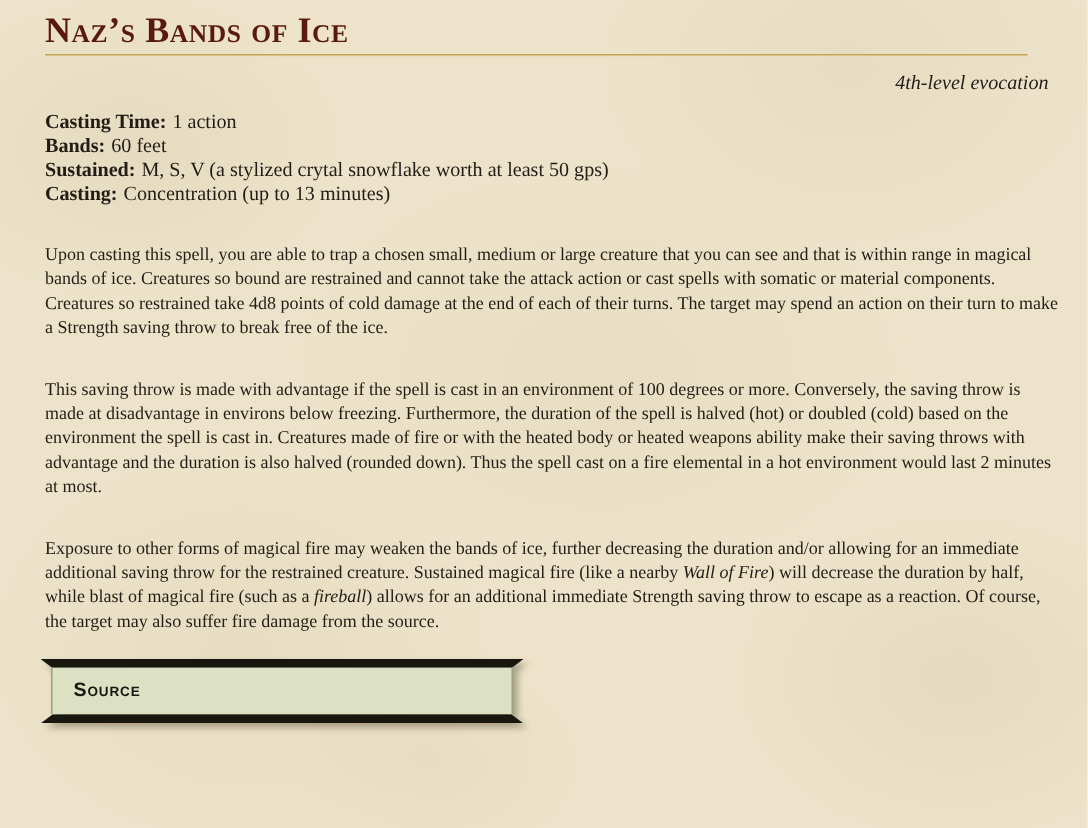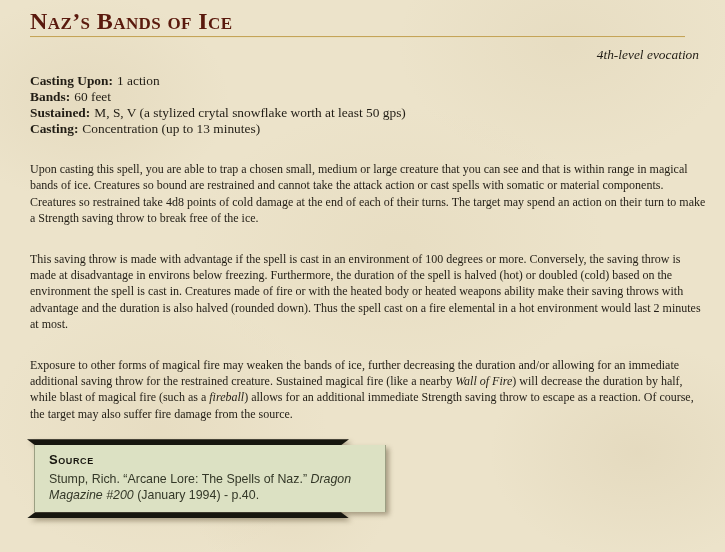--- a/index.html
+++ b/index.html
@@ -56,21 +56,21 @@
     width: 676px;
     font-size: 12px;
     line-height: 16.4px;
     color: #211d15;
   }
   .para b i { margin-right: 4px; }
   .source-box {
     position: relative;
     margin-top: 17px;
     margin-left: 4px;
-    width: 352px;
+    width: 308px;
     filter: drop-shadow(3px 3px 2.5px rgba(84,72,44,0.45));
   }
   .bar {
     position: relative;
     left: -7px;
     width: 322px;
     height: 6px;
     background: #17160f;
   }
   .bar-top    { clip-path: polygon(0 0, 100% 0, calc(100% - 8px) 100%, 8px 100%); }
@@ -101,35 +101,34 @@
 <body>
 
 <div class="page">
 
   <h1 class="spell-title">Naz’s Bands of Ice</h1>
   <div class="title-rule"></div>
 
   <div class="subtitle">4th-level evocation</div>
 
   <div class="props">
-    <div class="prop-row"><b>Casting Upon:</b><span>1 action</span></div>
+    <div class="prop-row"><b>Casting Time:</b><span>1 action</span></div>
     <div class="prop-row"><b>Bands:</b><span>60 feet</span></div>
     <div class="prop-row"><b>Sustained:</b><span>M, S, V (a stylized crytal snowflake worth at least 50 gps)</span></div>
     <div class="prop-row"><b>Casting:</b><span>Concentration (up to 13 minutes)</span></div>
   </div>
 
   <p class="para"><span>Upon casting this spell, you are able to trap a chosen small, medium or large creature that you can see and that is within range in magical bands of ice. Creatures so bound are restrained and cannot take the attack action or cast spells with somatic or material components. Creatures so restrained take 4d8 points of cold damage at the end of each of their turns. The target may spend an action on their turn to make a Strength saving throw to break free of the ice.</span></p>
 
   <p class="para"><span>This saving throw is made with advantage if the spell is cast in an environment of 100 degrees or more. Conversely, the saving throw is made at disadvantage in environs below freezing. Furthermore, the duration of the spell is halved (hot) or doubled (cold) based on the environment the spell is cast in. Creatures made of fire or with the heated body or heated weapons ability make their saving throws with advantage and the duration is also halved (rounded down). Thus the spell cast on a fire elemental in a hot environment would last 2 minutes at most.</span></p>
 
   <p class="para"><span>Exposure to other forms of magical fire may weaken the bands of ice, further decreasing the duration and/or allowing for an immediate additional saving throw for the restrained creature. Sustained magical fire (like a nearby </span><i>Wall of Fire</i><span>) will decrease the duration by half, while blast of magical fire (such as a </span><i>fireball</i><span>) allows for an additional immediate Strength saving throw to escape as a reaction. Of course, the target may also suffer fire damage from the source.</span></p>
 
 
   <div class="source-box">
     <div class="bar bar-top"></div>
     <div class="box-inner">
       <div class="source-heading">Source</div>
-      <p class="citation"><span>Stump, Rich. “Arcane Lore: The Spells of Naz.” </span><i>Dragon Magazine #200</i><span> (January 1994) - p.40.</span></p>
     </div>
     <div class="bar bar-bottom"></div>
   </div>
 
 </div>
 
 </body></html>

